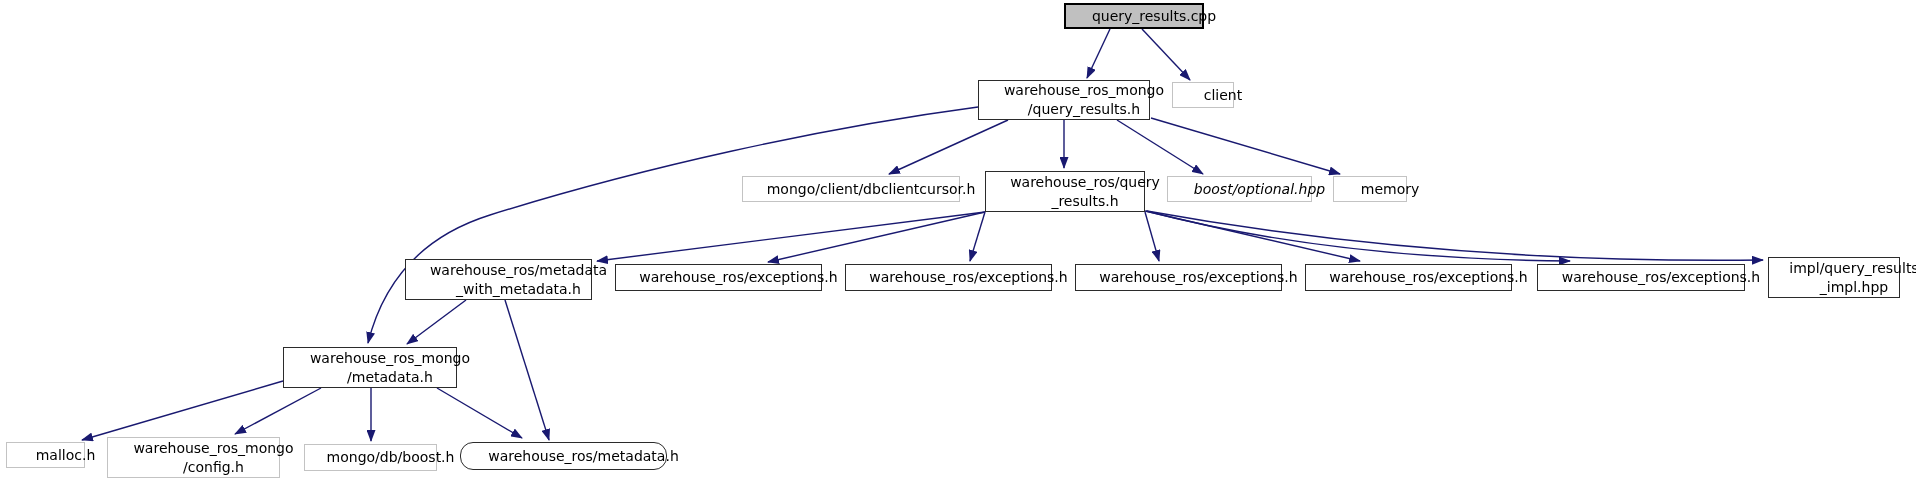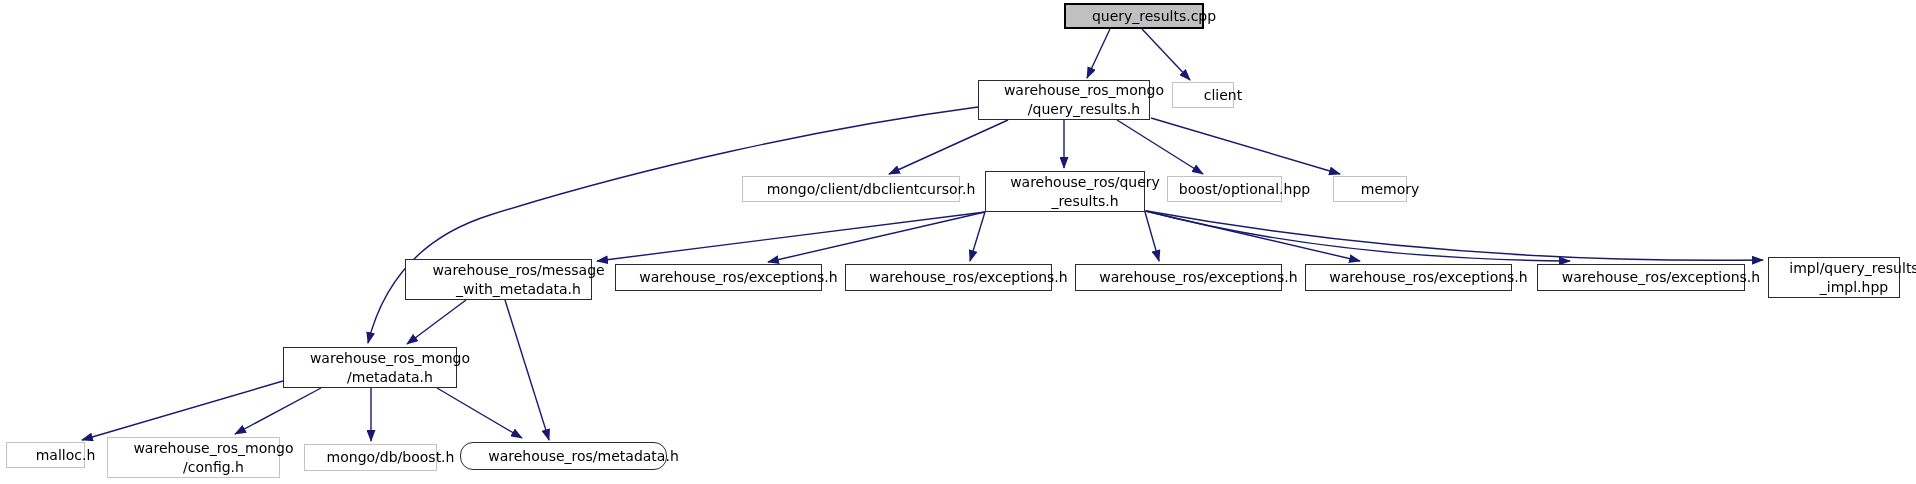--- a/index.html
+++ b/index.html
@@ -59,23 +59,23 @@
       <path d="M371,388 L371,441" class="edge" stroke="#191970" marker-end="url(#arrow)"></path>
       <path d="M437,388 L522,438" class="edge" stroke="#191970" marker-end="url(#arrow)"></path>
     </svg>
 <div class="node current" style="left: 1064px; top: 3px; width: 140px; height: 26px;">query_results.cpp</div>
     <div class="node internal" style="left: 978px; top: 80px; width: 172px; height: 40px;">warehouse_ros_mongo
 /query_results.h</div>
     <div class="node external" style="left: 1172px; top: 82px; width: 62px; height: 26px;">client</div>
     <div class="node external" style="left: 742px; top: 176px; width: 218px; height: 26px;">mongo/client/dbclientcursor.h</div>
     <div class="node internal" style="left: 985px; top: 171px; width: 160px; height: 41px;">warehouse_ros/query
 _results.h</div>
-    <div class="node external" style="left: 1167px; top: 176px; width: 115px; height: 26px;">boost/optional.hpp</div>
+    <div class="node external" style="left: 1167px; top: 176px; width: 145px; height: 26px; font-style: italic;">boost/optional.hpp</div>
     <div class="node external" style="left: 1333px; top: 176px; width: 74px; height: 26px;">memory</div>
-    <div class="node internal" style="left: 405px; top: 259px; width: 187px; height: 41px;">warehouse_ros/message
+    <div class="node internal" style="left: 405px; top: 259px; width: 187px; height: 41px;">warehouse_ros/metadata
 _with_metadata.h</div>
     <div class="node internal" style="left: 615px; top: 264px; width: 207px; height: 27px;">warehouse_ros/exceptions.h</div>
     <div class="node internal" style="left: 845px; top: 264px; width: 207px; height: 27px;">warehouse_ros/exceptions.h</div>
     <div class="node internal" style="left: 1075px; top: 264px; width: 207px; height: 27px;">warehouse_ros/exceptions.h</div>
     <div class="node internal" style="left: 1305px; top: 264px; width: 207px; height: 27px;">warehouse_ros/exceptions.h</div>
     <div class="node internal" style="left: 1537px; top: 264px; width: 208px; height: 27px;">warehouse_ros/exceptions.h</div>
     <div class="node internal" style="left: 1768px; top: 257px; width: 132px; height: 41px;">impl/query_results
 _impl.hpp</div>
     <div class="node internal" style="left: 283px; top: 347px; width: 174px; height: 41px;">warehouse_ros_mongo
 /metadata.h</div>

